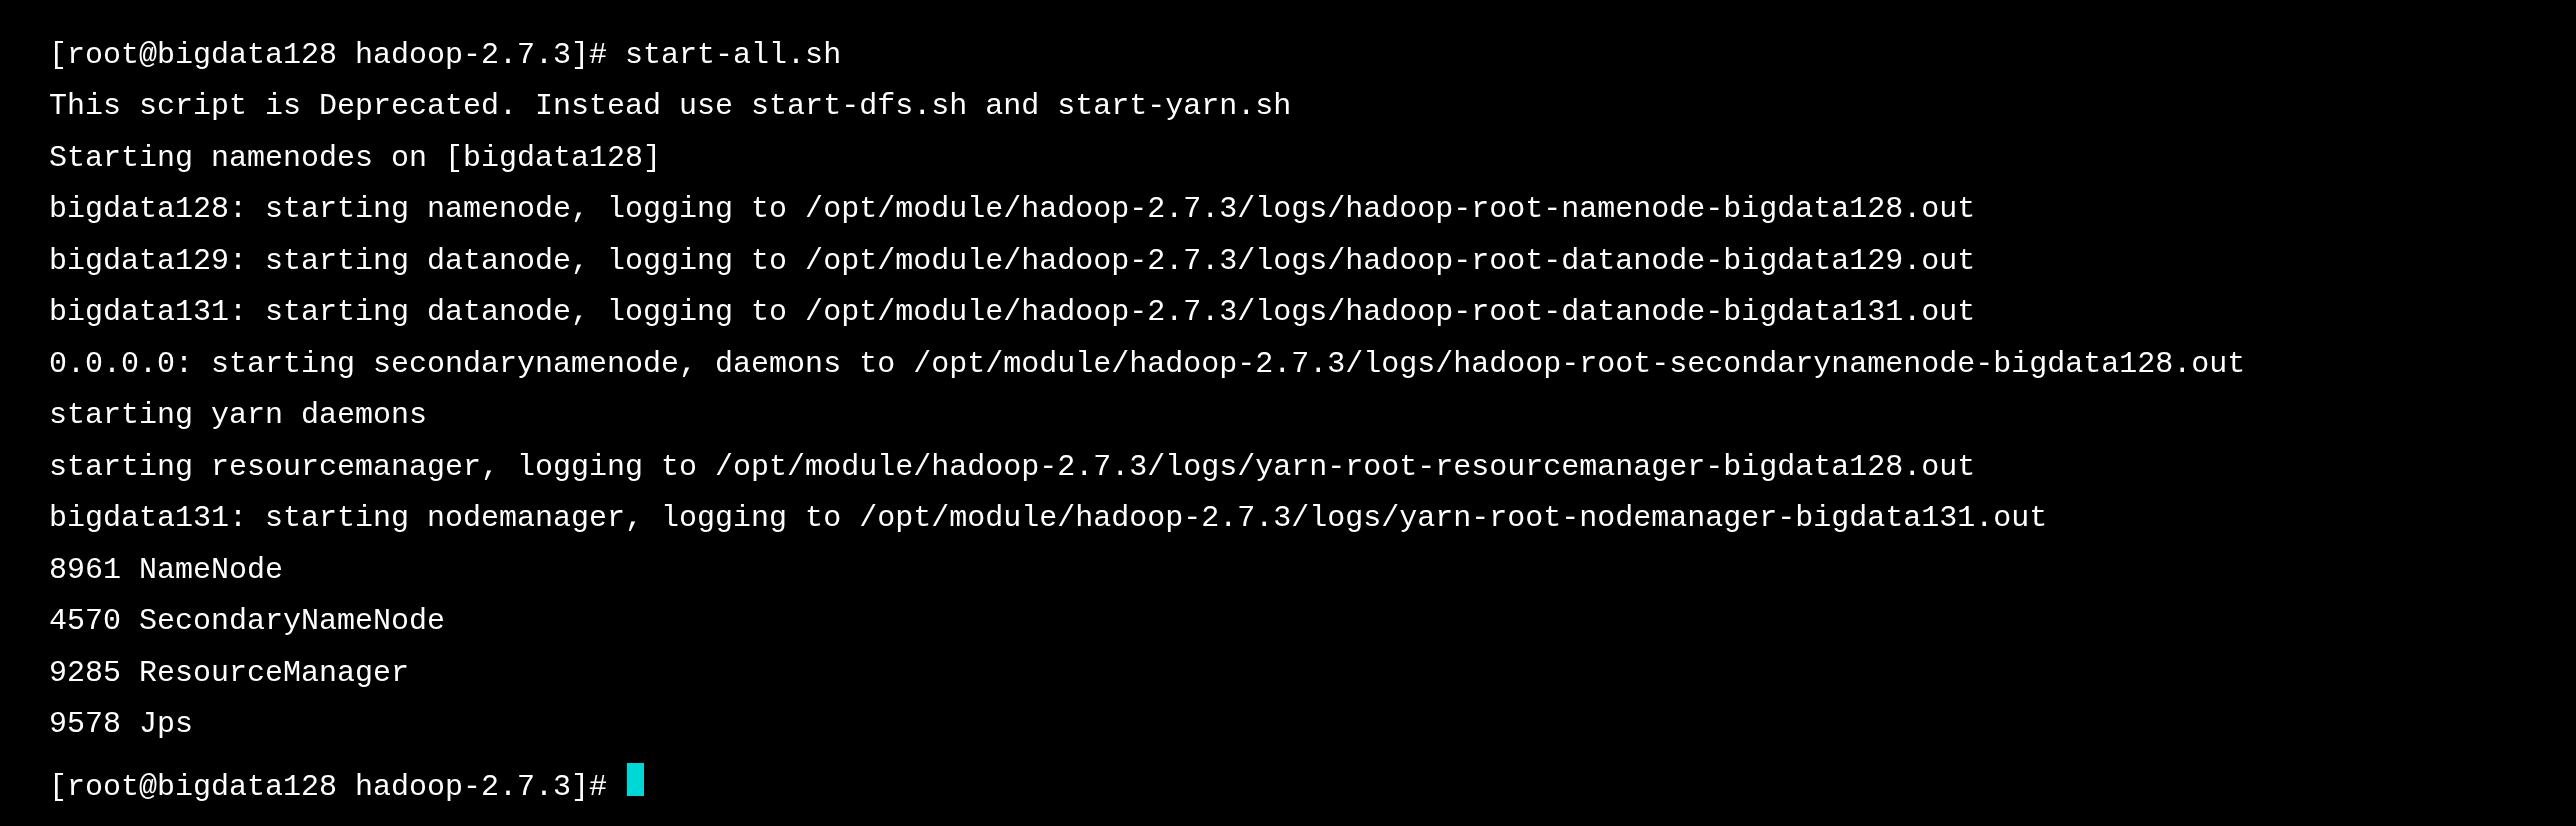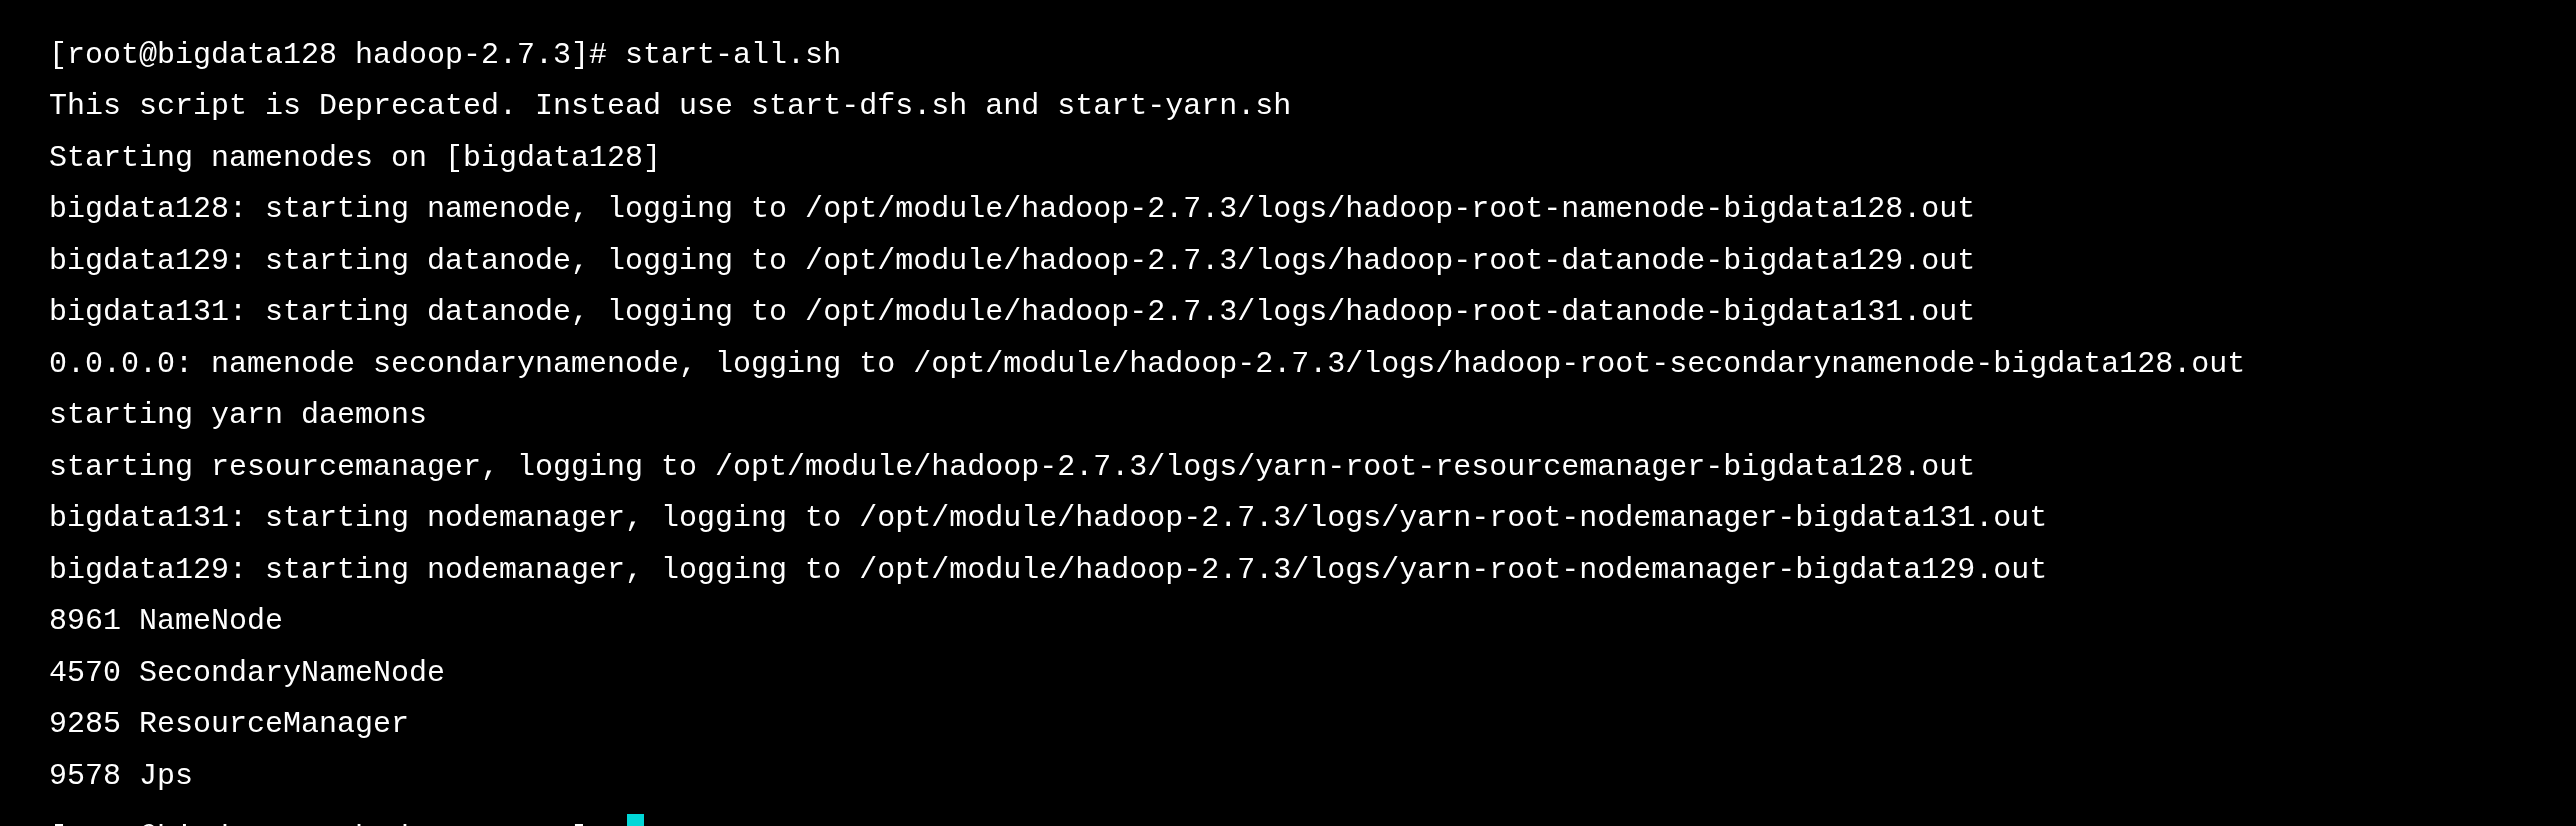--- a/index.html
+++ b/index.html
@@ -41,24 +41,23 @@
 </head>
 <body>
 
 <div class="terminal">
 <span class="line">[root@bigdata128 hadoop-2.7.3]# start-all.sh</span>
     <span class="line">This script is Deprecated. Instead use start-dfs.sh and start-yarn.sh</span>
     <span class="line">Starting namenodes on [bigdata128]</span>
     <span class="line">bigdata128: starting namenode, logging to /opt/module/hadoop-2.7.3/logs/hadoop-root-namenode-bigdata128.out</span>
     <span class="line">bigdata129: starting datanode, logging to /opt/module/hadoop-2.7.3/logs/hadoop-root-datanode-bigdata129.out</span>
     <span class="line">bigdata131: starting datanode, logging to /opt/module/hadoop-2.7.3/logs/hadoop-root-datanode-bigdata131.out</span>
-    <span class="line">0.0.0.0: namenode secondarynamenode, logging to /opt/module/hadoop-2.7.3/logs/hadoop-root-secondarynamenode-bigdata128.out</span>
+    <span class="line">0.0.0.0: starting secondarynamenode, daemons to /opt/module/hadoop-2.7.3/logs/hadoop-root-secondarynamenode-bigdata128.out</span>
     <span class="line">starting yarn daemons</span>
     <span class="line">starting resourcemanager, logging to /opt/module/hadoop-2.7.3/logs/yarn-root-resourcemanager-bigdata128.out</span>
     <span class="line">bigdata131: starting nodemanager, logging to /opt/module/hadoop-2.7.3/logs/yarn-root-nodemanager-bigdata131.out</span>
-    <span class="line">bigdata129: starting nodemanager, logging to /opt/module/hadoop-2.7.3/logs/yarn-root-nodemanager-bigdata129.out</span>
     <span class="line">8961 NameNode</span>
     <span class="line">4570 SecondaryNameNode</span>
     <span class="line">9285 ResourceManager</span>
     <span class="line">9578 Jps</span>
     <span class="line">[root@bigdata128 hadoop-2.7.3]# <span class="cursor"></span></span>
   </div>
 
 
 </body></html>

